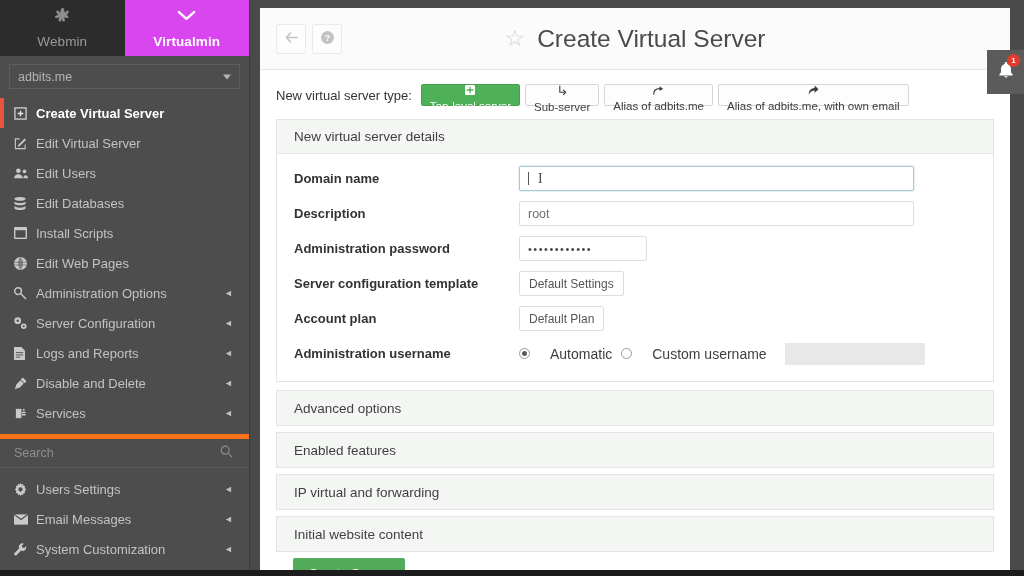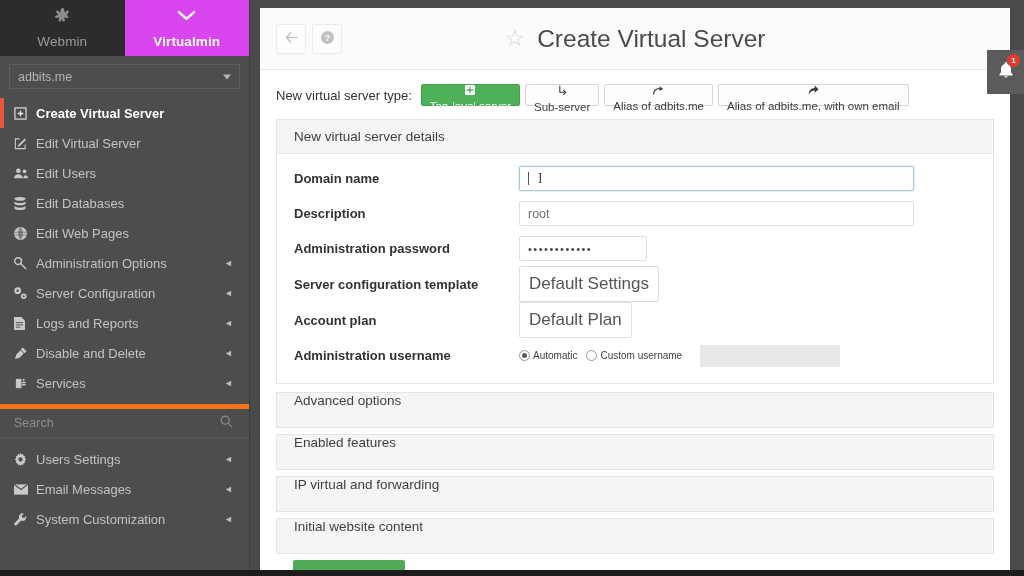--- a/index.html
+++ b/index.html
@@ -217,32 +217,32 @@
     border-radius: 2px;
   }
   .txt-input.wide { width: 395px; }
   .txt-input.focused {
     border-color: #a9c9d6;
     box-shadow: 0 0 0 1px rgba(169,201,214,.25);
   }
   .txt-input.pwd { width: 128px; letter-spacing: 1.5px; color: #444; font-size: 11px; }
 
   .mini-select {
-    height: 36px;
+    height: 25px;
     border: 1px solid #dedede;
     background: #fff;
-    font-size: 17px; color: #555;
+    font-size: 12px; color: #555;
     display: flex; align-items: center;
     padding: 0 9px;
     cursor: pointer;
     border-radius: 2px;
   }
 
   .radio-group { display: flex; align-items: center; gap: 9px; }
-  .radio-opt { display: flex; align-items: center; gap: 3px; font-size: 10px; color: #3f3f3f; cursor: pointer; }
+  .radio-opt { display: flex; align-items: center; gap: 20px; font-size: 14px; color: #3f3f3f; cursor: pointer; }
   .radio-dot {
     width: 11px; height: 11px;
     border: 1px solid #9a9a9a;
     border-radius: 50%;
     background: #fff;
     display: flex; align-items: center; justify-content: center;
     flex: 0 0 11px;
   }
   .radio-opt.checked .radio-dot::after {
     content: ""; width: 5px; height: 5px; border-radius: 50%; background: #5a5a5a;
@@ -251,21 +251,21 @@
     width: 140px; height: 22px;
     background: #e8e8e8;
     border: 1px solid #e8e8e8;
     margin-left: 9px;
   }
 
   .collapsed-panel {
     border: 1px solid #e4e4e4;
     background: #f4f6f4;
     height: 36px;
-    display: flex; 
+    display: flex; align-items: center;
     padding: 0 17px;
     font-size: 13.5px; color: #3f3f3f;
     margin-bottom: 6px;
     cursor: pointer;
   }
 
   .create-btn {
     margin: 6px 0 0 17px;
     height: 30px; width: 112px;
     background: #52ab58;
@@ -384,20 +384,29 @@
         <span class="nav-icon">
           <svg width="12" height="13" viewBox="0 0 12 14" fill="#c9c9c9">
               <ellipse cx="6" cy="2" rx="6" ry="2"></ellipse>
               <path d="M0 4.5c0 1.1 2.7 2 6 2s6-.9 6-2V7c0 1.1-2.7 2-6 2S0 8.1 0 7z"></path>
               <path d="M0 9.5c0 1.1 2.7 2 6 2s6-.9 6-2V12c0 1.1-2.7 2-6 2s-6-.9-6-2z"></path>
             </svg>
         </span>
         <span class="nav-label">Edit Databases</span>
       </div>
 
+      <div class="nav-item">
+        <span class="nav-icon">
+          <svg width="13" height="12" viewBox="0 0 14 13" fill="#c9c9c9">
+              <rect x="0" y="0" width="14" height="13" rx="1"></rect>
+              <rect x="1.5" y="3.5" width="11" height="8" fill="#4d4d4d"></rect>
+            </svg>
+        </span>
+        <span class="nav-label">Install Scripts</span>
+      </div>
 
       <div class="nav-item">
         <span class="nav-icon">
           <svg width="13" height="13" viewBox="0 0 14 14" fill="#c9c9c9">
               <circle cx="7" cy="7" r="7"></circle>
               <path d="M7 0c-1.8 1.6-2.6 4-2.6 7s.8 5.4 2.6 7c1.8-1.6 2.6-4 2.6-7S8.8 1.6 7 0z" fill="#4d4d4d" opacity=".55"></path>
               <path d="M.3 5h13.4v1.2H.3zM.3 8h13.4v1.2H.3z" fill="#4d4d4d" opacity=".55"></path>
             </svg>
         </span>
         <span class="nav-label">Edit Web Pages</span>

